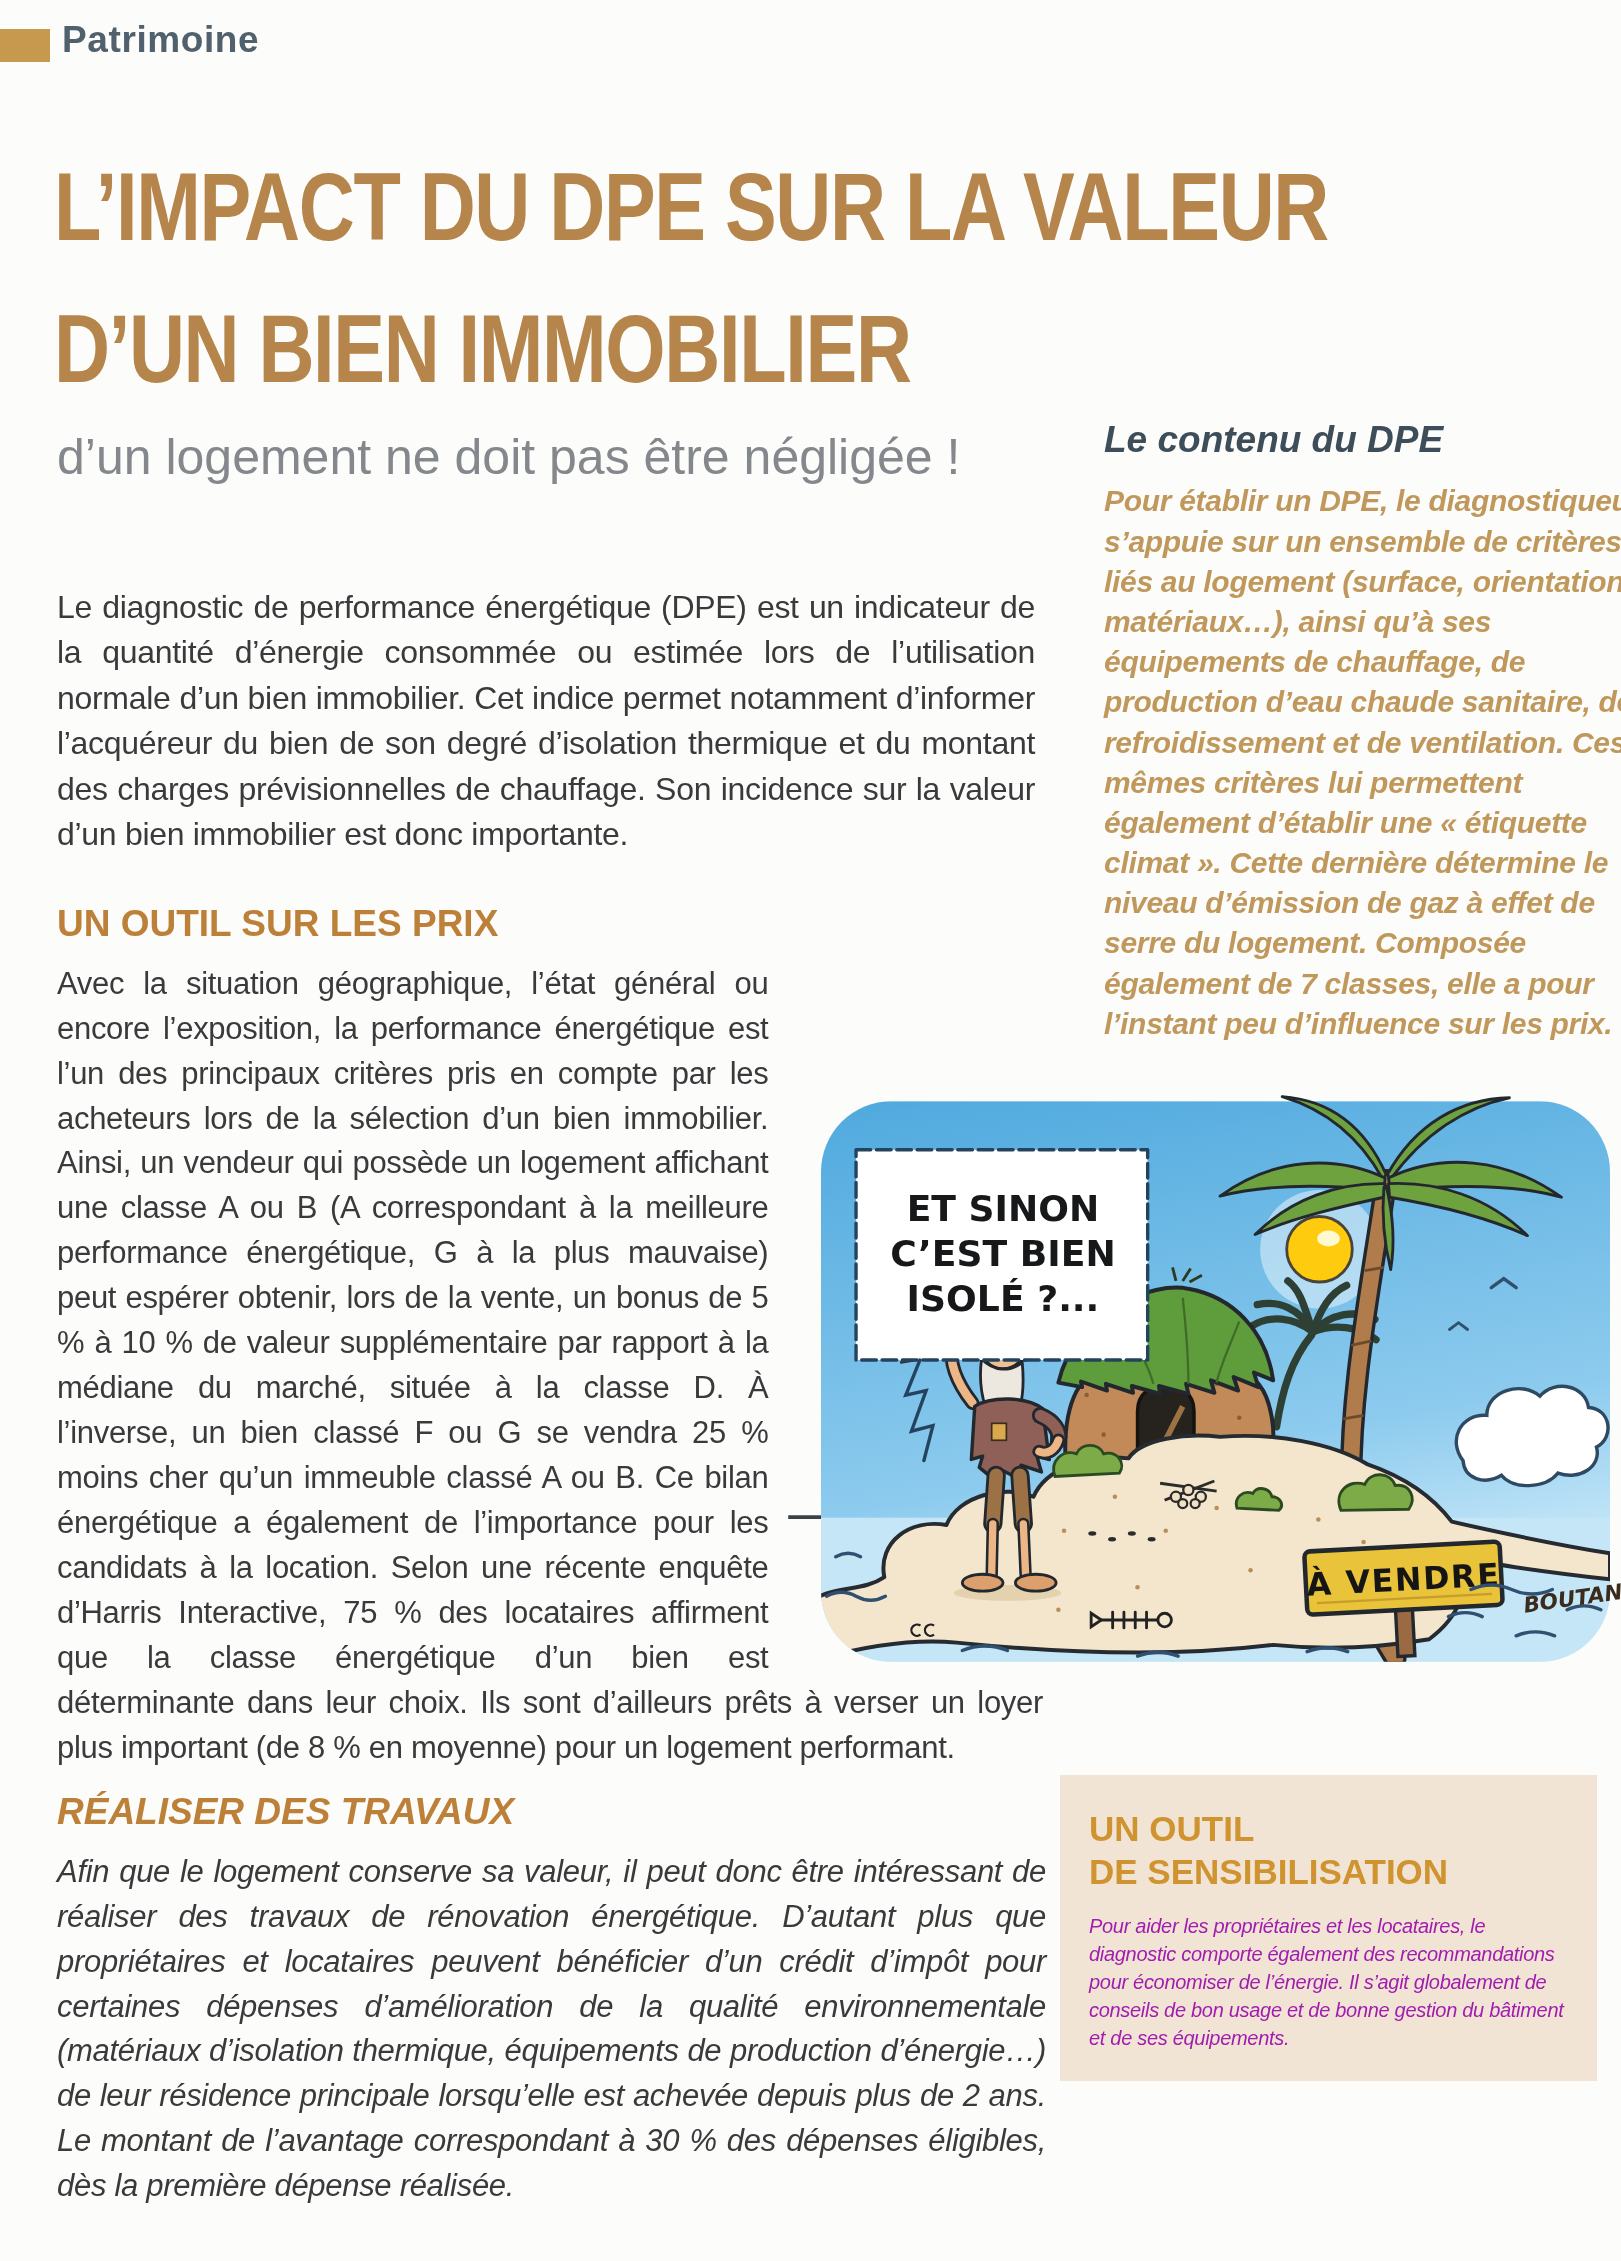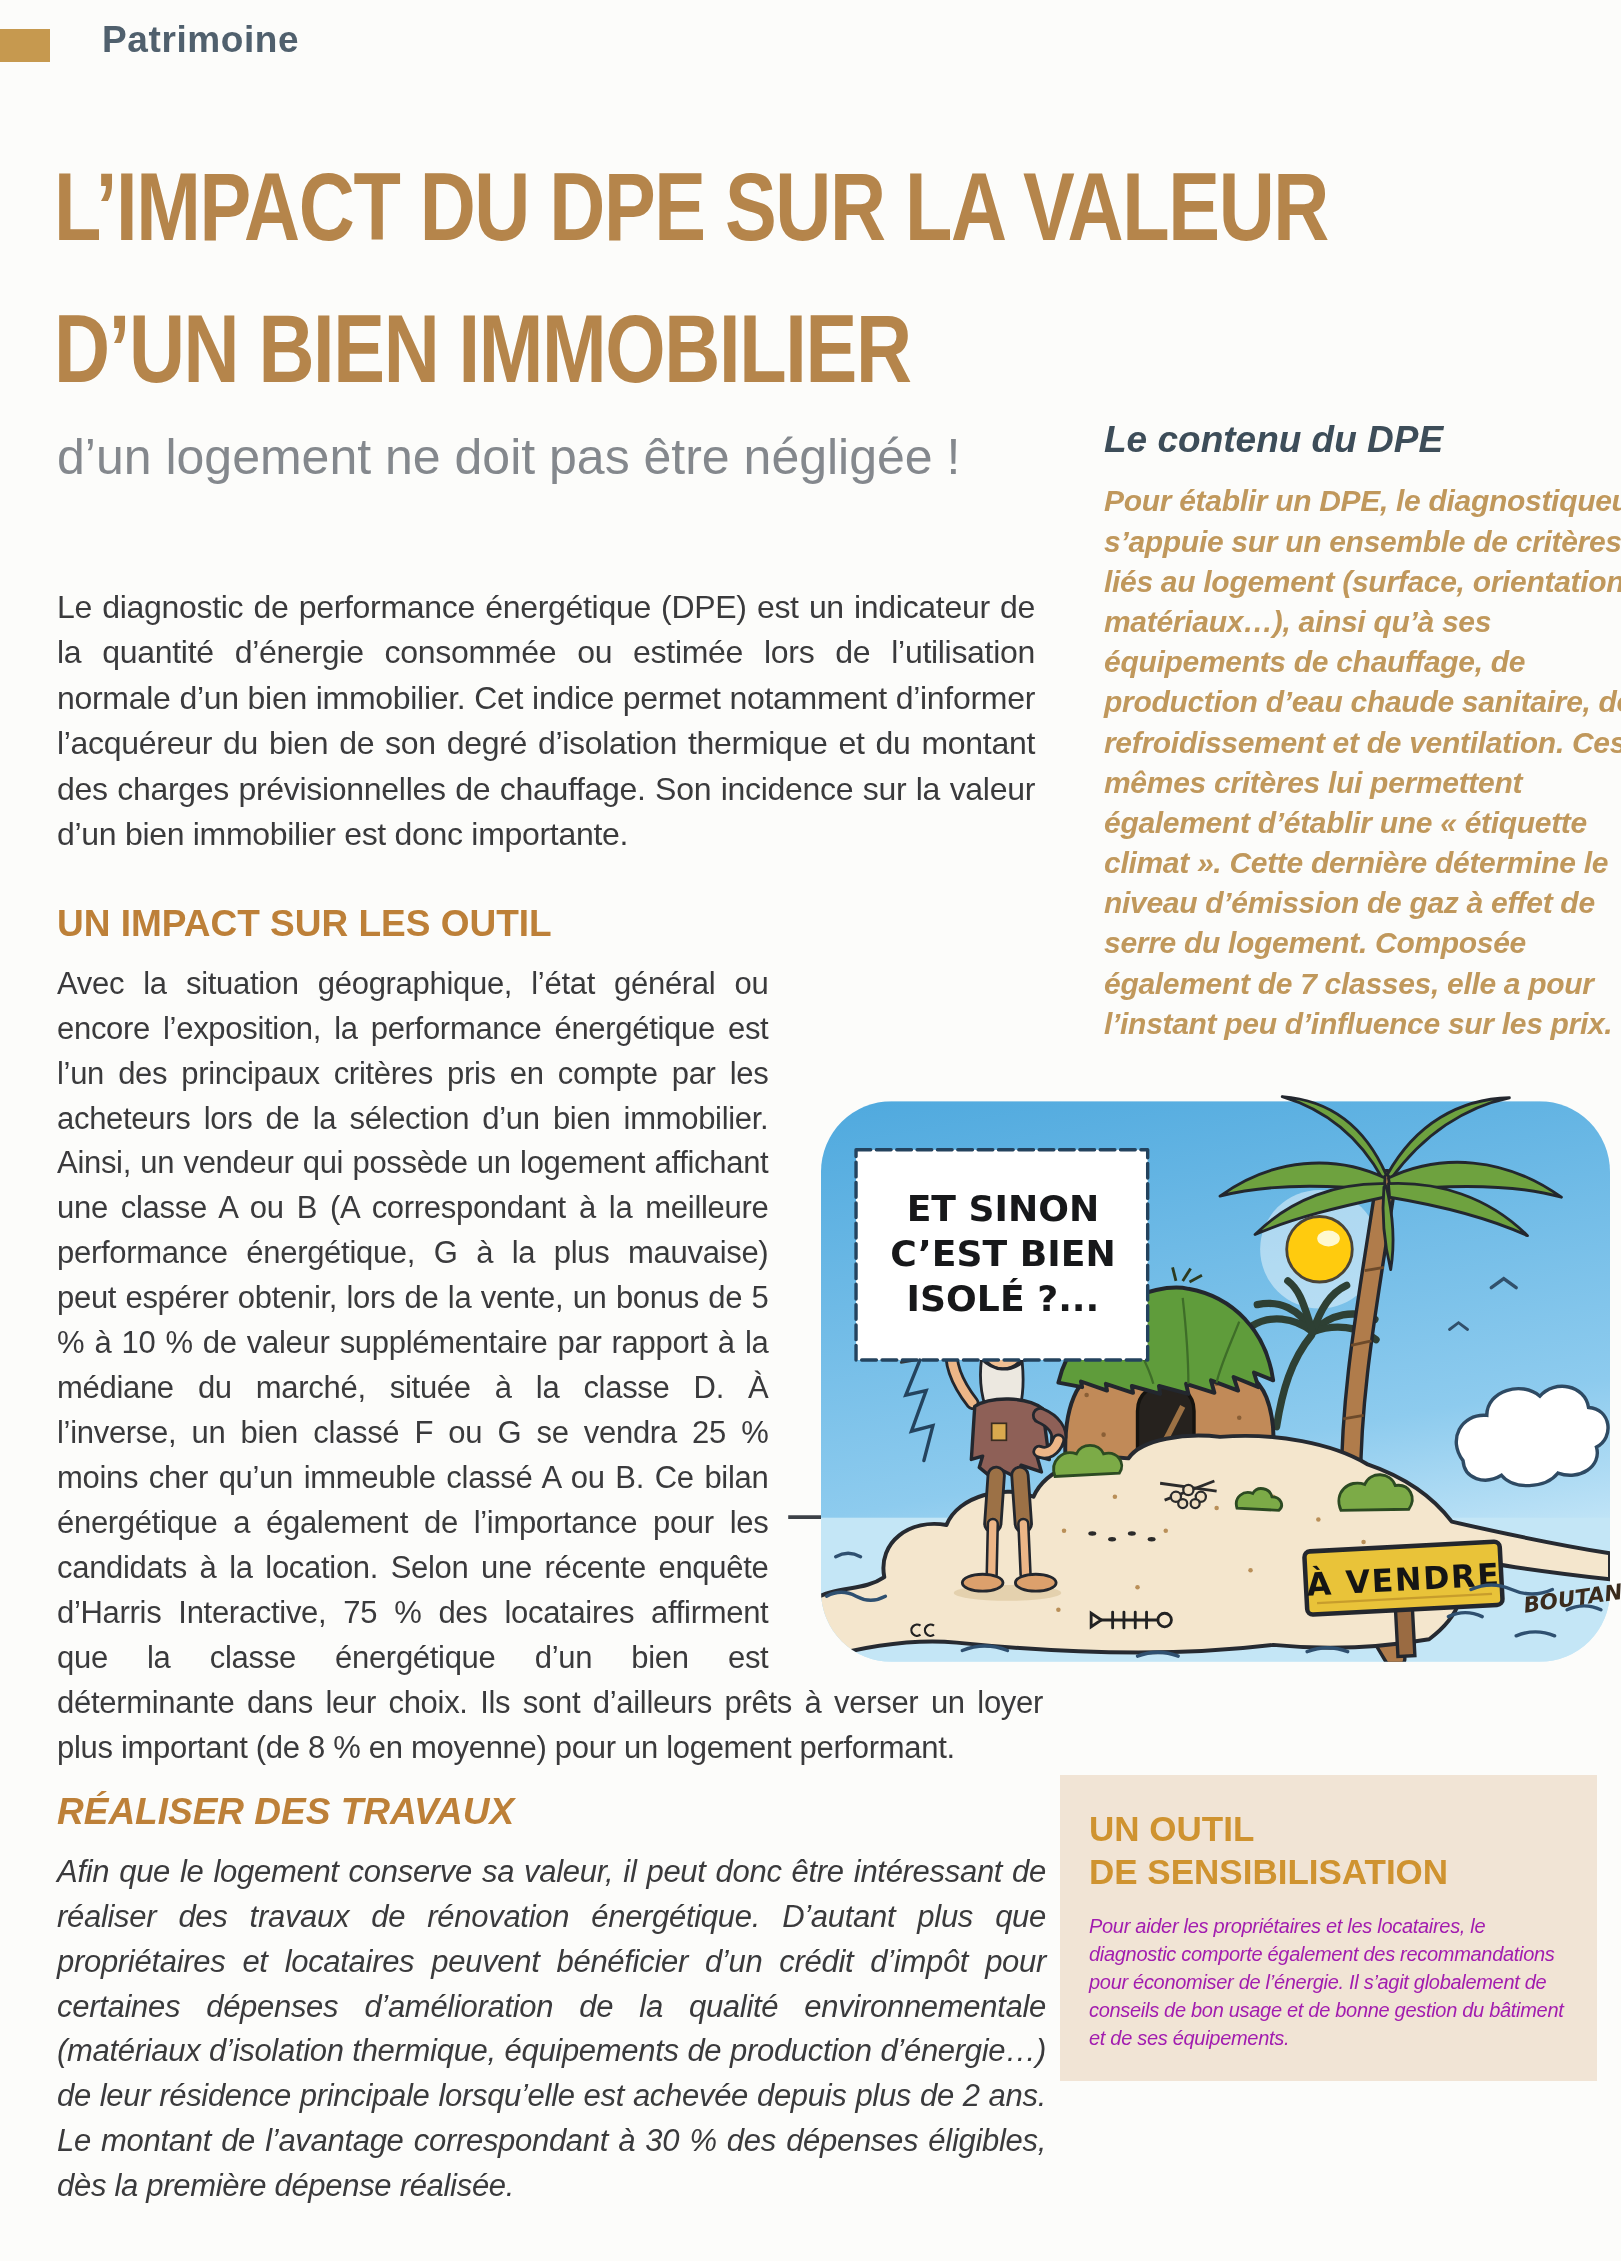--- a/index.html
+++ b/index.html
@@ -2,21 +2,21 @@
 <html style="font-size:9px"><head>
 <meta charset="utf-8">
 <style>
   html,body{margin:0;padding:0;background:#e8e8e8;}
   .page{
     position:relative;width:1622px;height:2261px;background:#fcfcfa;overflow:hidden;
     font-family:"Liberation Sans",sans-serif;color:#3a3a3c;
   }
   
   .kicker-bar{position:absolute;left:0;top:29px;width:50px;height:33px;background:#c6994f;}
-  .kicker{position:absolute;left:62px;top:19px;font-size:37px;font-weight:bold;color:#50606d;letter-spacing:0.6px;margin-left:40px;}
+  .kicker{position:absolute;left:62px;top:19px;font-size:37px;font-weight:bold;color:#50606d;letter-spacing:0.6px;}
   
   .title{
     position:absolute;left:54px;top:136px;font-size:97px;line-height:1.46;font-weight:bold;
     color:#b5854b;letter-spacing:-1.7px;transform:scaleX(0.80);transform-origin:left top;white-space:nowrap;
   }
   
   .subtitle{position:absolute;left:57px;top:425px;font-size:50px;line-height:1.30;color:#84888d;font-weight:normal;}
   
   .bodytext{font-size:31px;line-height:1.45;text-align:justify;color:#3a3a3c;letter-spacing:-0.3px;}
   .intro{position:absolute;left:57px;top:585px;width:978px;font-size:32px;line-height:1.42;}
@@ -53,21 +53,21 @@
     <div>D’UN BIEN IMMOBILIER</div>
   </div>
 
   <div class="subtitle">
     <div>d’un logement ne doit pas être négligée !</div>
   </div>
 
   <div class="intro bodytext">Le diagnostic de performance énergétique (DPE) est un indicateur de la quantité d’énergie consommée ou estimée lors de l’utilisation normale d’un bien immobilier. Cet indice permet notamment d’informer l’acquéreur du bien de son degré d’isolation thermique et du montant des charges prévisionnelles de chauffage. Son incidence sur la valeur d’un bien immobilier est donc importante.</div>
 
   <div class="section sec-prices">
-    <h2 class="sechead">UN IMPACT SUR LES OUTIL</h2>
+    <h2 class="sechead">UN OUTIL SUR LES PRIX</h2>
     <div class="bodytext">
       <div class="cartoon-spacer"></div>
       <span>Avec la situation géographique, l’état général ou encore l’exposition, la performance énergétique est l’un des principaux critères pris en compte par les acheteurs lors de la sélection d’un bien immobilier. Ainsi, un vendeur qui possède un logement affichant une classe A ou B (A correspondant à la meilleure performance énergétique, G à la plus mauvaise) peut espérer obtenir, lors de la vente, un bonus de 5 % à 10 % de valeur supplémentaire par rapport à la médiane du marché, située à la classe D. À l’inverse, un bien classé F ou G se vendra 25 % moins cher qu’un immeuble classé A ou B. Ce bilan énergétique a également de l’importance pour les candidats à la location. Selon une récente enquête d’Harris Interactive, 75 % des locataires affirment que la classe énergétique d’un bien est déterminante dans leur choix. Ils sont d’ailleurs prêts à verser un loyer plus important (de 8 % en moyenne) pour un logement performant.</span>
     </div>
   </div>
 
   <div class="section sec-travaux">
     <h2 class="sechead">RÉALISER DES TRAVAUX</h2>
     <div class="bodytext">Afin que le logement conserve sa valeur, il peut donc être intéressant de réaliser des travaux de rénovation énergétique. D’autant plus que propriétaires et locataires peuvent bénéficier d’un crédit d’impôt pour certaines dépenses d’amélioration de la qualité environnementale (matériaux d’isolation thermique, équipements de production d’énergie…) de leur résidence principale lorsqu’elle est achevée depuis plus de 2 ans. Le montant de l’avantage correspondant à 30 % des dépenses éligibles, dès la première dépense réalisée.</div>
   </div>

